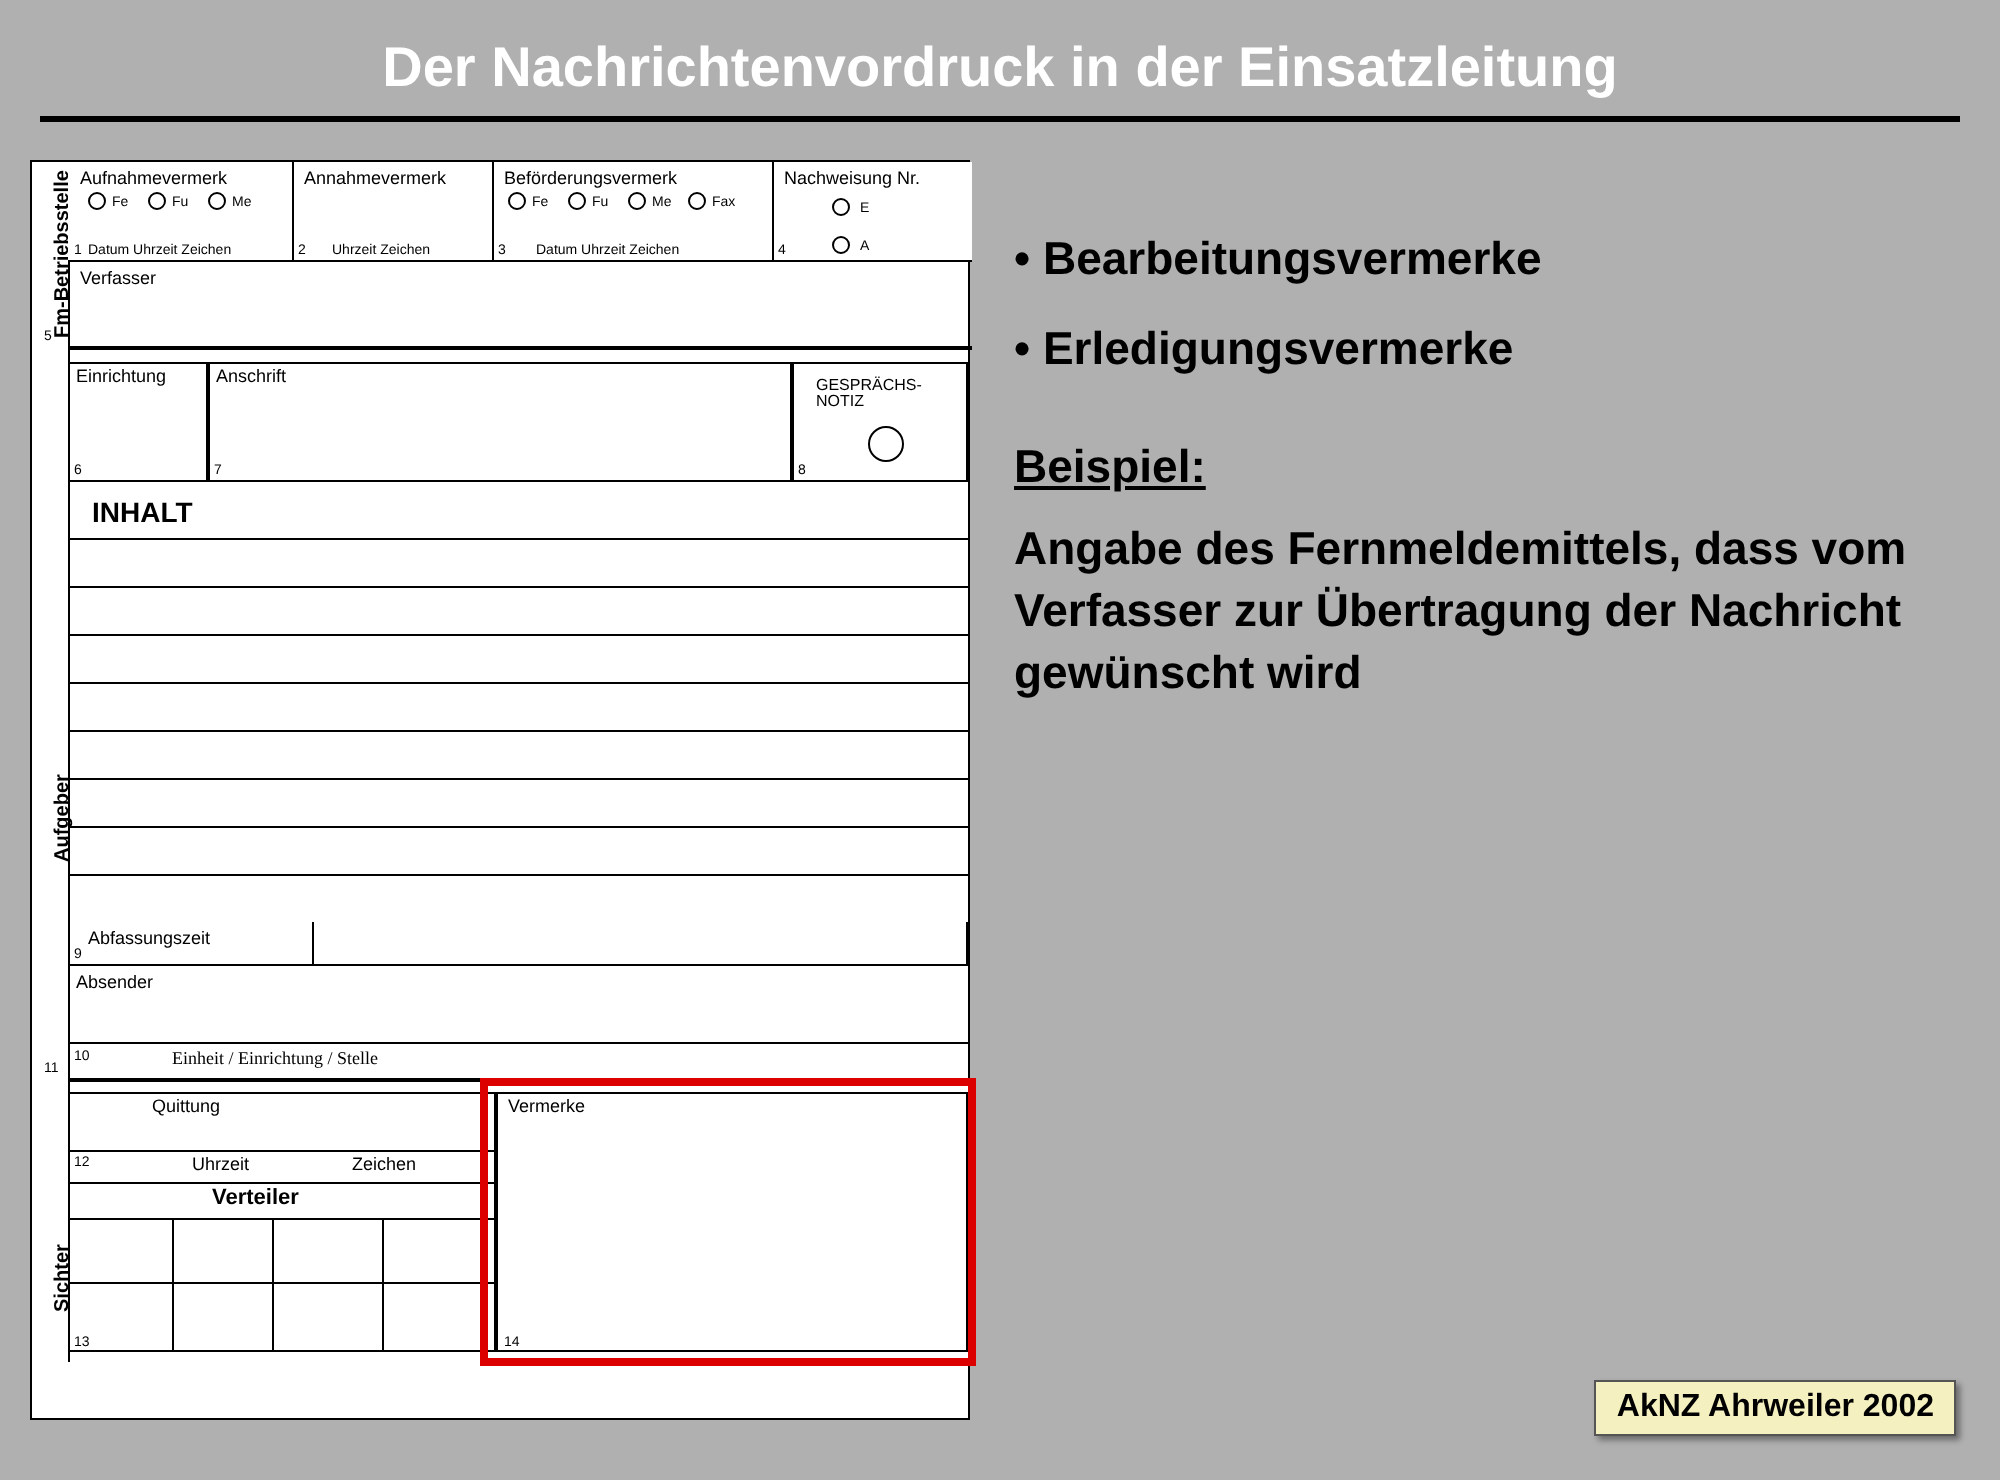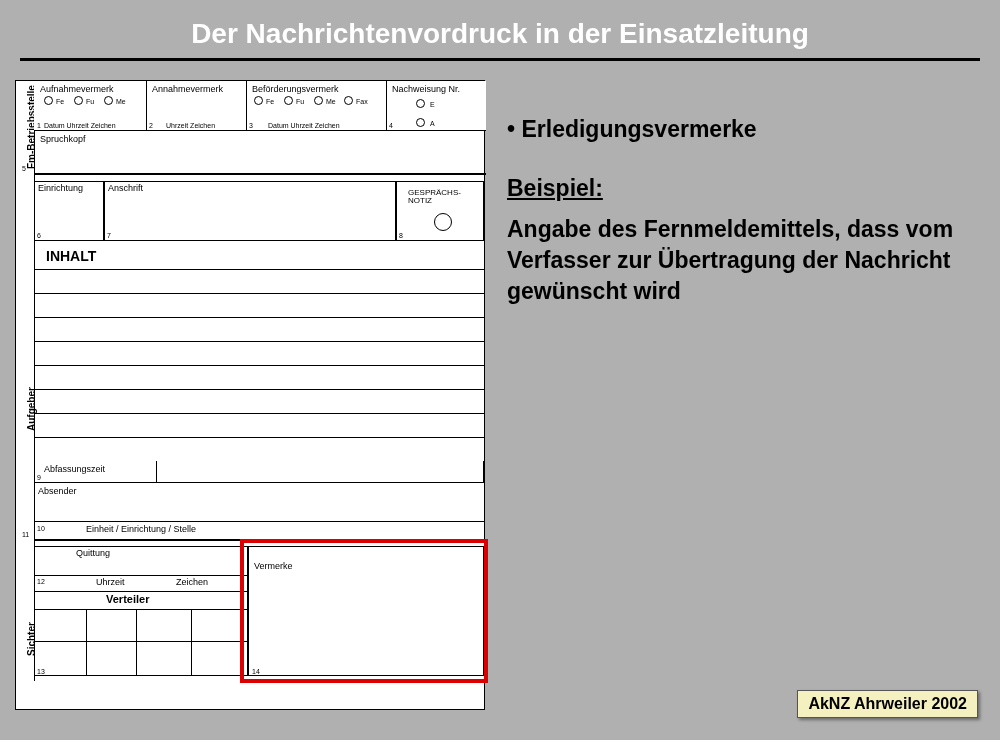--- a/index.html
+++ b/index.html
@@ -155,21 +155,21 @@
           <div class="ftiny" style="left:414px; top:39px;">A</div>
 
         <div class="ftiny" style="left:21px; top:41px;">1</div>
         <div class="ftiny" style="left:28px; top:41px;">Datum  Uhrzeit  Zeichen</div>
         <div class="ftiny" style="left:133px; top:41px;">2</div>
         <div class="ftiny" style="left:150px; top:41px;">Uhrzeit      Zeichen</div>
         <div class="ftiny" style="left:233px; top:41px;">3</div>
         <div class="ftiny" style="left:252px; top:41px;">Datum  Uhrzeit  Zeichen</div>
         <div class="ftiny" style="left:373px; top:41px;">4</div>
 
-        <div class="ftext" style="left:24px; top:54px;">Spruchkopf</div>
+        <div class="ftext" style="left:24px; top:54px;">Verfasser</div>
         <div class="fline" style="left:18px; top:92px; width:452px; height:2px;"></div>
         <div class="ftiny" style="left:6px; top:84px;">5</div>
 
         <div class="box" style="left:18px; top:100px; width:70px; height:60px;"></div>
         <div class="ftext" style="left:22px; top:103px;">Einrichtung</div>
         <div class="ftiny" style="left:21px; top:151px;">6</div>
 
         <div class="box" style="left:88px; top:100px; width:292px; height:60px;"></div>
         <div class="ftext" style="left:92px; top:103px;">Anschrift</div>
         <div class="ftiny" style="left:91px; top:151px;">7</div>
@@ -192,49 +192,50 @@
         <div class="fline" style="left:18px; top:380px; width:450px; height:1px;"></div>
 
         <div class="box" style="left:18px; top:380px; width:450px; height:22px; border-top:0;"></div>
         <div class="ftiny" style="left:21px; top:393px;">9</div>
         <div class="ftext" style="left:28px; top:384px;">Abfassungszeit</div>
         <div class="fline" style="left:140px; top:380px; width:1px; height:22px;"></div>
 
         <div class="ftext" style="left:22px; top:406px;">Absender</div>
         <div class="fline" style="left:18px; top:440px; width:450px; height:1px;"></div>
         <div class="ftiny" style="left:21px; top:444px;">10</div>
-        <div class="ftext" style="left:70px; top:444px;">Einheit / Einrichtung / Stelle</div>
+        <div class="ftext" style="left:70px; top:444px;font-family:Liberation Serif, serif;">Einheit / Einrichtung / Stelle</div>
         <div class="fline" style="left:18px; top:458px; width:450px; height:2px;"></div>
         <div class="ftiny" style="left:6px; top:450px;">11</div>
 
         <div class="box" style="left:18px; top:465px; width:214px; height:130px;"></div>
         <div class="ftext" style="left:22px; top:468px;padding-left:38px;">Quittung</div>
         <div class="fline" style="left:18px; top:494px; width:214px; height:1px;"></div>
         <div class="ftiny" style="left:21px; top:497px;">12</div>
         <div class="ftext" style="left:80px; top:497px;">Uhrzeit</div>
         <div class="ftext" style="left:160px; top:497px;">Zeichen</div>
         <div class="fline" style="left:18px; top:510px; width:214px; height:1px;"></div>
         <div class="ftext fbold" style="left:90px; top:513px; font-size:11px;">Verteiler</div>
         <div class="fline" style="left:18px; top:528px; width:214px; height:1px;"></div>
         <div class="fline" style="left:18px; top:560px; width:214px; height:1px;"></div>
         <div class="fline" style="left:70px; top:528px; width:1px; height:67px;"></div>
         <div class="fline" style="left:120px; top:528px; width:1px; height:67px;"></div>
         <div class="fline" style="left:175px; top:528px; width:1px; height:67px;"></div>
         <div class="ftiny" style="left:21px; top:587px;">13</div>
 
         <div class="box" style="left:232px; top:465px; width:236px; height:130px;"></div>
-        <div class="ftext" style="left:238px; top:481px;">Vermerke</div>
+        <div class="ftext" style="left:238px; top:468px;">Vermerke</div>
         <div class="ftiny" style="left:236px; top:587px;">14</div>
 
         <div class="highlight" style="left:224px; top:458px; width:248px; height:144px;"></div>
 
       </div>
     </div>
 
     <div class="text-col">
+      <div class="bullet-row"><span class="bullet-dot">•&nbsp;</span><span>Bearbeitungsvermerke</span></div>
       <div class="bullet-row"><span class="bullet-dot">•&nbsp;</span><span>Erledigungsvermerke</span></div>
       <div class="spacer1"></div>
       <div class="underline">Beispiel:</div>
       <div style="margin-top:10px;">Angabe des Fernmeldemittels, dass vom Verfasser zur Übertragung der Nachricht gewünscht wird</div>
     </div>
 
   </div>
 
   <div class="footer-badge">AkNZ Ahrweiler 2002</div>
 

